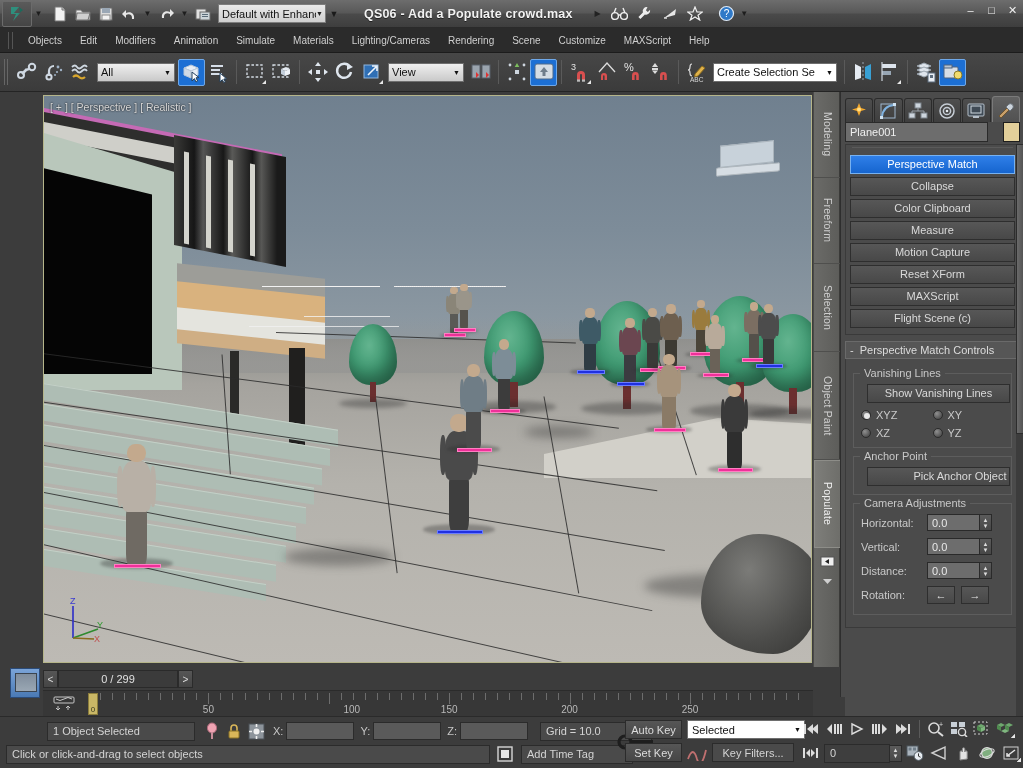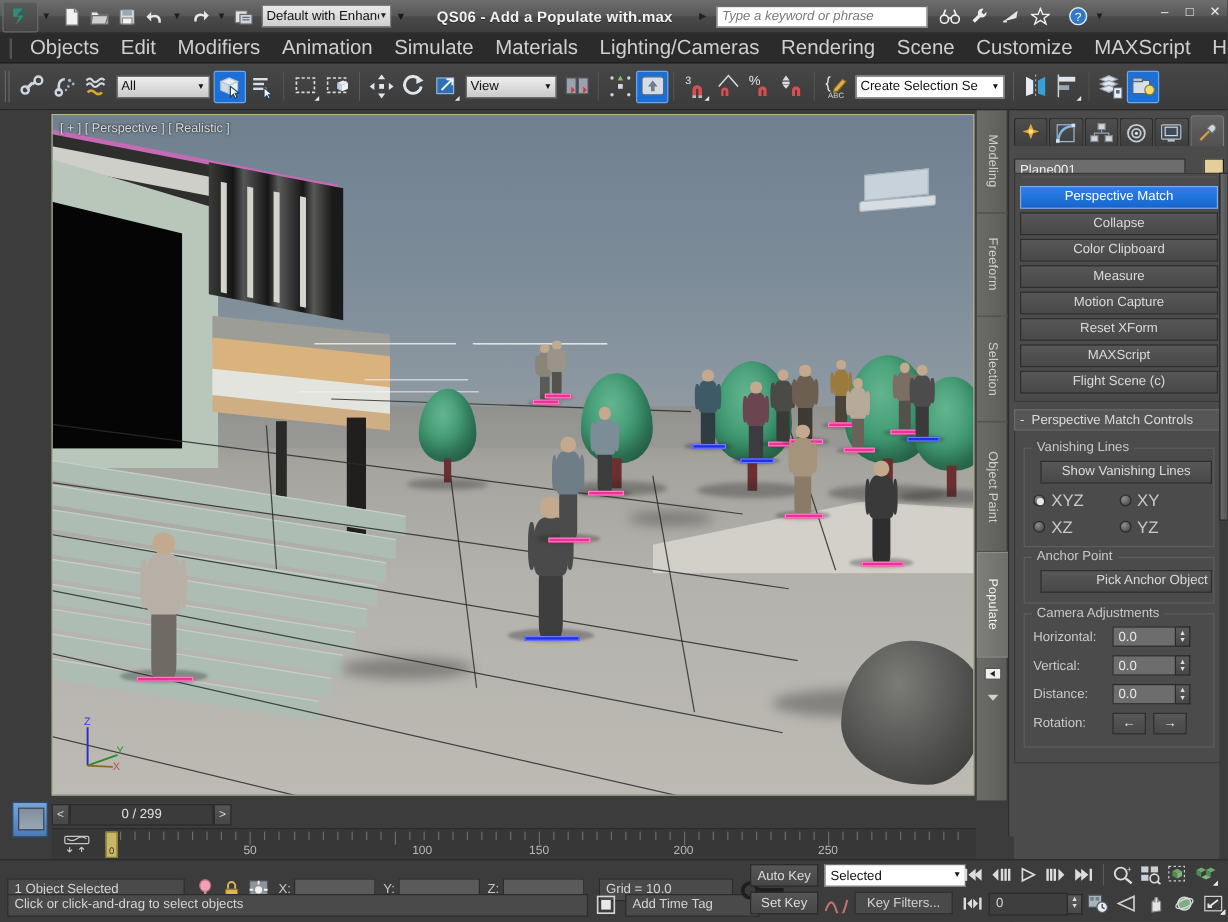--- a/index.html
+++ b/index.html
@@ -56,21 +56,21 @@
   .win-btns{ position:absolute; right:4px; top:4px; display:flex; gap:8px; align-items:center;}
   .win-btns div{ width:13px; height:13px; color:#f0f0f0; font-size:11px; text-align:center; line-height:13px;}
 
   
   .menubar{
     position:absolute; left:0; top:28px; width:1023px; height:25px;
     background:#2b2b2b; border-bottom:1px solid #1c1c1c;
     display:flex; align-items:center; padding-left:8px;
   }
   .menubar .grip{ width:5px; height:17px; border-left:1px solid #555; border-right:1px solid #555; margin-right:6px;}
-  .mi{ padding:3px 9px; color:#cfcfcf; font-size:17px; }
+  .mi{ padding:3px 9px; color:#cfcfcf; font-size:10px; }
 
   
   .toolbar{
     position:absolute; left:0; top:53px; width:1023px; height:39px;
     background:linear-gradient(180deg,#474747,#3b3b3b);
     border-bottom:1px solid #242424;
     display:flex; align-items:center; padding-left:4px;
   }
   .tgrip{ width:4px; height:26px; border-left:1px solid #666; border-right:1px solid #666; margin-right:5px; }
   .tbtn{
@@ -200,38 +200,38 @@
   .cmdpanel{
     position:absolute; left:840px; top:92px; width:183px; height:605px;
     background:#4b4b4b; border-left:1px solid #2e2e2e;
   }
   .cp-tabs{ position:absolute; left:4px; top:4px; width:175px; height:26px;
     display:flex; align-items:flex-end; gap:1px; }
   .cp-tab{ width:29px; height:24px; background:linear-gradient(180deg,#4e4e4e,#3e3e3e);
     border:1px solid #2b2b2b; border-bottom:none; border-radius:3px 3px 0 0;
     display:flex; align-items:center; justify-content:center;}
   .cp-tab.sel{ background:linear-gradient(180deg,#626262,#515151); height:26px; border-color:#7a7a7a; }
-  .cp-name{ position:absolute; left:4px; top:40px; width:175px; height:20px; display:flex; gap:15px;}
+  .cp-name{ position:absolute; left:4px; top:30px; width:175px; height:20px; display:flex; gap:15px;}
   .cp-name .fld{ flex:1; background:#6d6d6d; border:1px solid #2a2a2a; color:#f0f0f0;
     font-size:11px; display:flex; align-items:center; padding-left:4px; }
   .cp-name .swatch{ width:17px; background:#e2cf9a; border:1px solid #1e1e1e; }
   .cp-body{ position:absolute; left:4px; top:52px; width:175px; height:640px;
     background:#4b4b4b; overflow:hidden; }
   .rollout{ border:1px solid #3a3a3a; margin-bottom:5px; background:#4b4b4b; padding:3px 4px 6px; }
   .rollhdr{ background:#565656; border:1px solid #6a6a6a; color:#dcdcdc; font-size:11px;
     padding:2px 4px; margin:-3px -4px 5px; }
   .cbtn{ display:block; width:100%; height:19px; line-height:17px; text-align:center;
     background:linear-gradient(180deg,#575757,#484848); border:1px solid #2e2e2e;
     color:#dadada; font-size:11px; margin-bottom:3px; }
   .cbtn.sel{ background:linear-gradient(180deg,#2f7fe8,#1665cf); border-color:#77b1f0; color:#fff; }
   .grp{ border:1px solid #5d5d5d; margin:8px 3px 6px; padding:10px 7px 8px; position:relative; }
   .grp > .glbl{ position:absolute; left:6px; top:-7px; background:#4b4b4b; padding:0 4px;
     font-size:11px; color:#c8c8c8; }
   .radrow{ display:flex; margin-top:6px; }
-  .radio{ flex:1; display:flex; align-items:center; gap:5px; font-size:14px; color:#c9c9c9; }
+  .radio{ flex:1; display:flex; align-items:center; gap:5px; font-size:11px; color:#c9c9c9; }
   .rdot{ width:10px; height:10px; border-radius:50%;
     background:radial-gradient(circle at 35% 32%, #8f8f8f, #3a3a3a);
     border:1px solid #2b2b2b; position:relative; }
   .rdot.on::after{ content:''; position:absolute; left:2px; top:2px; width:6px; height:6px;
     border-radius:50%; background:#e8e8e8; }
   .spinrow{ display:flex; align-items:center; margin-bottom:7px; }
   .spinrow .lb{ width:66px; font-size:11px; color:#c9c9c9; }
   .spinrow .sv{ width:53px; height:17px; background:#6d6d6d; border:1px solid #2a2a2a;
      color:#e8e8e8; font-size:11px; display:flex; align-items:center; padding-left:4px;}
   .spin{ width:12px; height:17px; background:linear-gradient(180deg,#5b5b5b,#474747);
@@ -339,26 +339,23 @@
           </svg>
       </div>
     </div>
 
     <div class="tb-combo">
       <span class="cb-txt">Default with Enhanc</span>
       <span class="cb-ar">▼</span>
     </div>
     <div class="tb-dd">▼</div>
 
-    <div class="tb-title">QS06 - Add a Populate with.max</div>
+    <div class="tb-title">QS06 - Add a Populate crowd.max</div>
 
     <div class="tb-sep-arrow">▶</div>
-    <div class="tb-search">
-      <span>Type a keyword or phrase</span>
-    </div>
 
     <div class="tb-icons">
       <div class="qbtn">
         <svg width="17" height="15" viewBox="0 0 17 15">
             <circle cx="4" cy="10" r="3.4" fill="none" stroke="#efefef" stroke-width="1.4"></circle>
             <circle cx="13" cy="10" r="3.4" fill="none" stroke="#efefef" stroke-width="1.4"></circle>
             <path d="M3 7 L5 2 M14 7 L12 2 M7.2 9 h2.6" stroke="#efefef" stroke-width="1.4" fill="none"></path>
           </svg>
       </div>
       <div class="qbtn">
@@ -1126,21 +1123,21 @@
         <div class="tklabel" style="left: 240.803px; margin-left: 23px;">100</div>
         <div class="tklabel" style="left: 361.204px;">150</div>
         <div class="tklabel" style="left: 481.605px;">200</div>
         <div class="tklabel" style="left: 602.007px;">250</div>
       </div>
     <div class="frameind">0</div>
   </div>
 
   <div class="statusbar">
 
-    <div class="sb-row" style="top:13px;">
+    <div class="sb-row" style="top:3px;margin-left:41px;">
       <div class="sb-field" style="width:148px;">1 Object Selected</div>
       <div class="sb-ico" style="margin-left:6px;">
         <svg width="16" height="18" viewBox="0 0 16 18">
             <ellipse cx="8" cy="6" rx="4.6" ry="5" fill="#efa3b2" stroke="#b06a7b"></ellipse>
             <rect x="7" y="10" width="2" height="7" fill="#c98d9a"></rect>
           </svg>
       </div>
       <div class="sb-ico">
         <svg width="14" height="17" viewBox="0 0 14 17">
             <path d="M4 8 V5 a3 3 0 016 0 v3" fill="none" stroke="#d9b659" stroke-width="1.6"></path>

